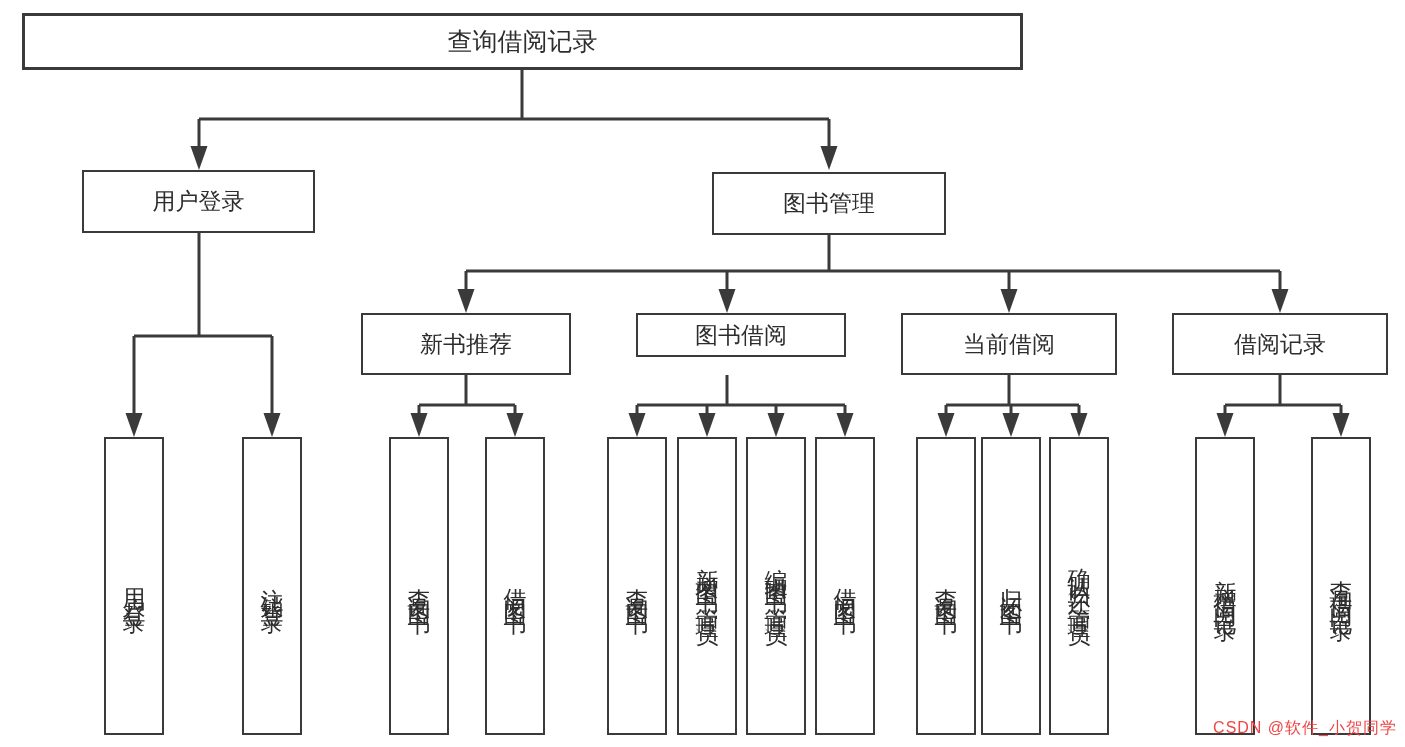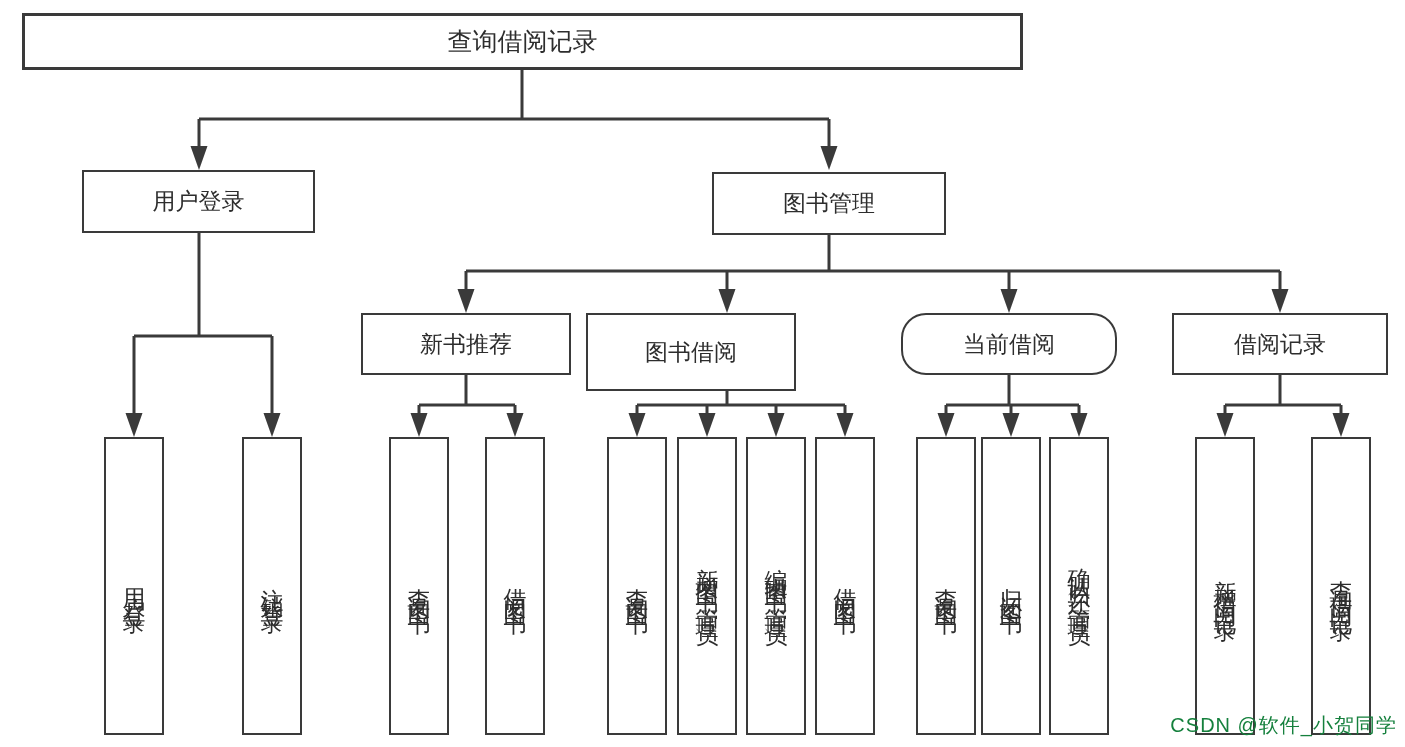--- a/index.html
+++ b/index.html
@@ -18,32 +18,32 @@
   .vbox{white-space:normal;}
   .vtext{
     writing-mode:vertical-rl;text-orientation:upright;
     letter-spacing:8px;line-height:1;
   }
   
   #n-root{left:22px;top:13px;width:1001px;height:57px;}
   #n-l2a{left:82px;top:170px;width:233px;height:63px;}
   #n-l2b{left:712px;top:172px;width:234px;height:63px;}
   #n-l3a{left:361px;top:313px;width:210px;height:62px;}
-  #n-l3b{left:586px;top:313px;width:210px;height:78px;}
-  #n-l3c{left:901px;top:313px;width:216px;height:62px;border-radius:25px;}
+  #n-l3b{left:636px;top:313px;width:210px;height:44px;}
+  #n-l3c{left:901px;top:313px;width:216px;height:62px;}
   #n-l3d{left:1172px;top:313px;width:216px;height:62px;}
   .leaf{top:437px;height:298px;width:60px;}
   #f-g1a{left:104px;} #f-g1b{left:242px;}
   #f-g2a{left:389px;} #f-g2b{left:485px;}
   #f-g3a{left:607px;} #f-g3b{left:677px;} #f-g3c{left:746px;} #f-g3d{left:815px;}
   #f-g4a{left:916px;} #f-g4b{left:981px;} #f-g4c{left:1049px;}
   #f-g5a{left:1195px;} #f-g5b{left:1311px;}
   .watermark{
     position:absolute;right:8px;bottom:8px;z-index:3;
-    font-size:20px;letter-spacing:1px;color:#15803d;
+    font-size:16px;letter-spacing:1px;color:#ef4444;
   }
 </style>
 </head>
 <body>
 
 <div class="canvas">
 
   <svg class="wires" width="1405" height="747" viewBox="0 0 1405 747">
     <g stroke="#3a3a3a" stroke-width="3" fill="none">
       <path d="M522 70 V119 M199 119 H829 M199 119 V148 M829 119 V148"></path>

